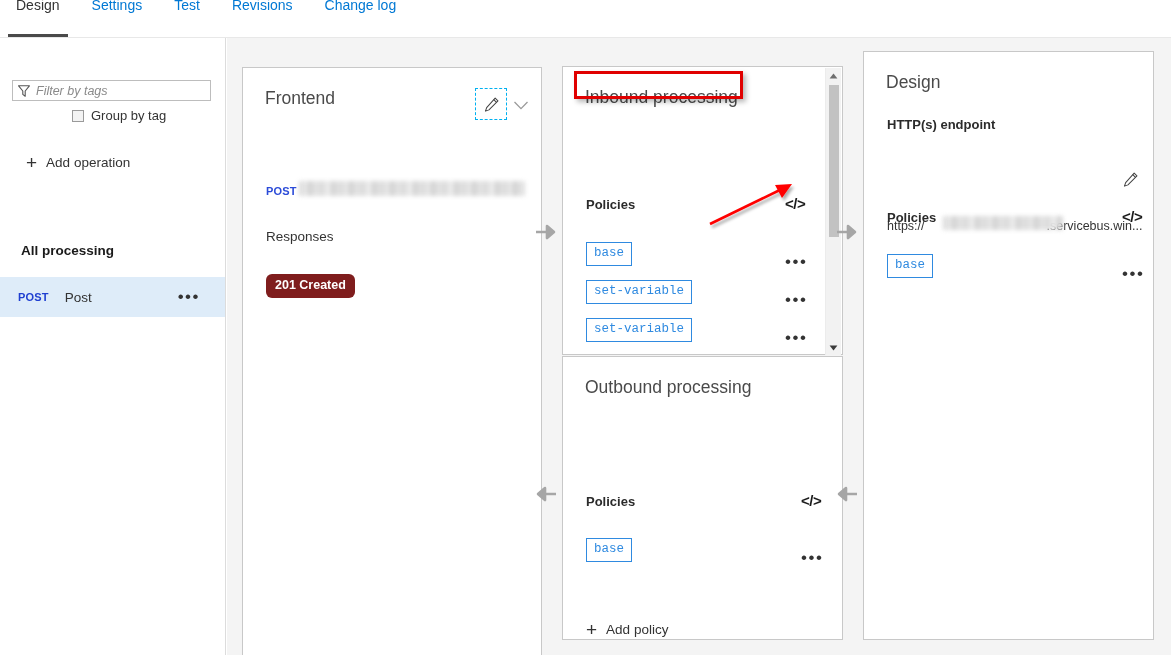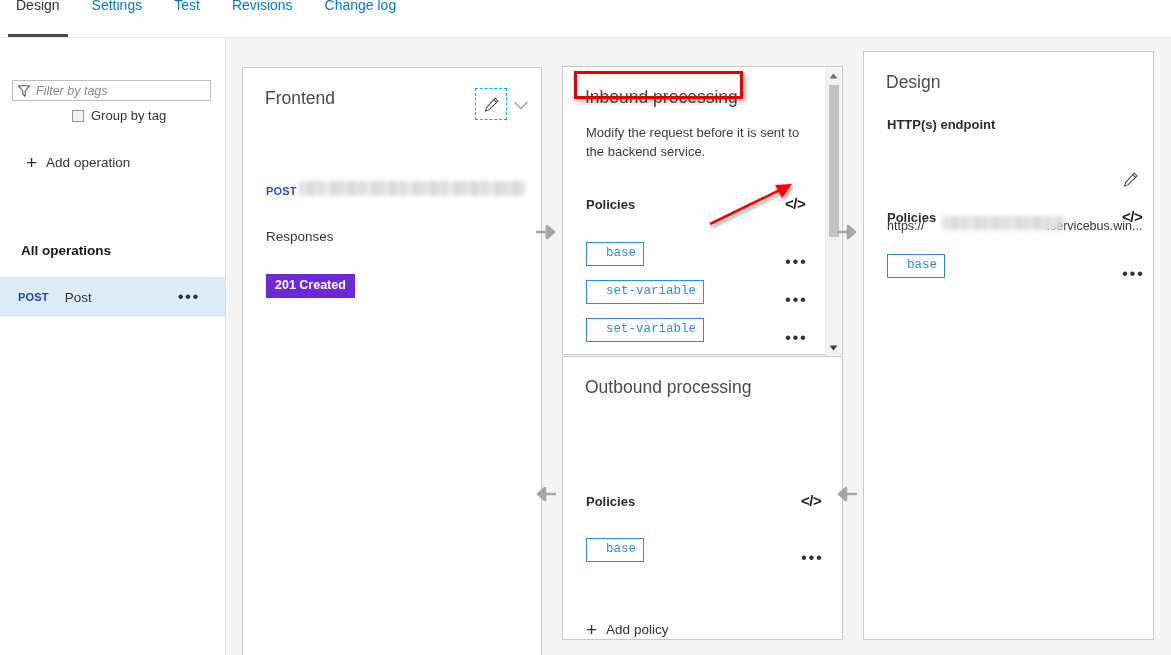--- a/index.html
+++ b/index.html
@@ -233,26 +233,27 @@
   #fe-url-blur { left: 56px; top: 113px; width: 226px; height: 15px; }
   .fe-responses {
     position: absolute;
     left: 23px; top: 161px;
     font-size: 13.5px;
     color: #333;
   }
   .badge {
     position: absolute;
     left: 23px; top: 206px;
-    background: #6d28d9;
+    background: #7f1d1d;
     color: #ffffff;
     font-size: 12.5px;
     font-weight: bold;
     padding: 5px 9px 6px 9px;
     line-height: 13px;
+    border-radius: 6px;
   }
   .pencil-focus {
     position: absolute;
     left: 232px; top: 20px;
     width: 32px; height: 32px;
     border: 1px dashed #00b0f0;
     box-sizing: border-box;
     cursor: pointer;
     display: flex;
     align-items: center;
@@ -284,21 +285,21 @@
     font-family: "Liberation Sans", sans-serif;
     letter-spacing: -.5px;
   }
   .chip {
     position: absolute;
     border: 1px solid #2f8ae0;
     color: #2f8ae0;
     background: #ffffff;
     font-family: "Liberation Mono", monospace;
     font-size: 12.5px;
-    padding: 4px 7px 5px 19px;
+    padding: 4px 7px 5px 7px;
     line-height: 13px;
     cursor: pointer;
     box-sizing: border-box;
   }
   .dots {
     position: absolute;
     color: #333;
     font-size: 17px;
     letter-spacing: 1.5px;
     line-height: 8px;
@@ -412,21 +413,21 @@
     <div class="groupby">
       <span class="chk"></span>
       <span class="lbl">Group by tag</span>
     </div>
 
     <div class="addop">
       <span class="plus">+</span>
       <span>Add operation</span>
     </div>
 
-    <div class="allops">All operations</div>
+    <div class="allops">All processing</div>
 
     <div class="op-row">
       <span class="op-verb">POST</span>
       <span class="op-name">Post</span>
       <span class="op-dots">•••</span>
     </div>
   </div>
 
   <div class="canvas">
 
@@ -448,21 +449,20 @@
 
       <div class="fe-verb">POST</div>
       <div class="blurbar" id="fe-url-blur"></div>
 
       <div class="fe-responses">Responses</div>
       <div class="badge">201 Created</div>
     </div>
 
     <div class="card" id="card-inbound">
       <div class="card-title">Inbound processing</div>
-      <div class="card-desc">Modify the request before it is sent to the backend service.</div>
 
       <div class="sec-label" style="left:23px; top:130px;">Policies</div>
       <div class="code-btn" style="left:222px; top:128px;">&lt;/&gt;</div>
 
       <div class="chip" style="left:23px; top:175px;">base</div>
       <div class="dots" style="left:222px; top:191px;">•••</div>
 
       <div class="chip" style="left:23px; top:213px;">set-variable</div>
       <div class="dots" style="left:222px; top:229px;">•••</div>
 

